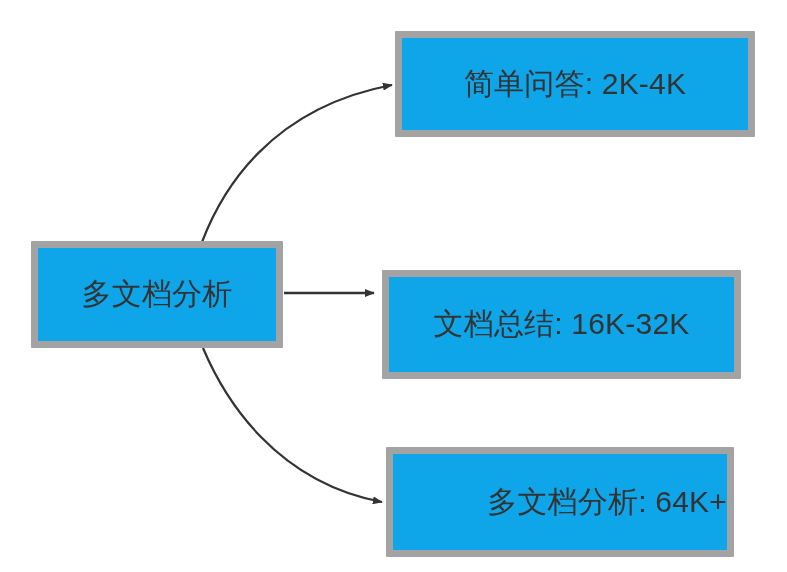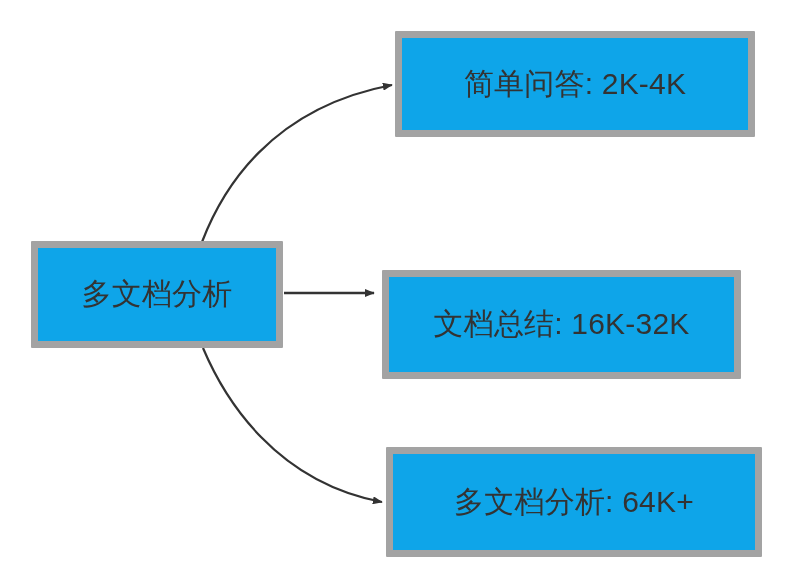--- a/index.html
+++ b/index.html
@@ -57,22 +57,23 @@
   #node-doc-summary {
     left: 382px;
     top: 238px;
     width: 359px;
     height: 109px;
     margin-top: 32px;
   }
   #node-multi-doc {
     left: 386px;
     top: 447px;
-    width: 376px;
+    width: 348px;
     height: 110px;
+    justify-content: flex-end;
   }
 </style>
 </head>
 <body>
 
 <div id="diagram-canvas">
 
   <svg id="edge-layer" viewBox="0 0 787 572" width="787" height="572">
     <defs>
       <marker id="arrowhead" markerWidth="10" markerHeight="8" refX="9.2" refY="4" orient="auto" markerUnits="userSpaceOnUse">

